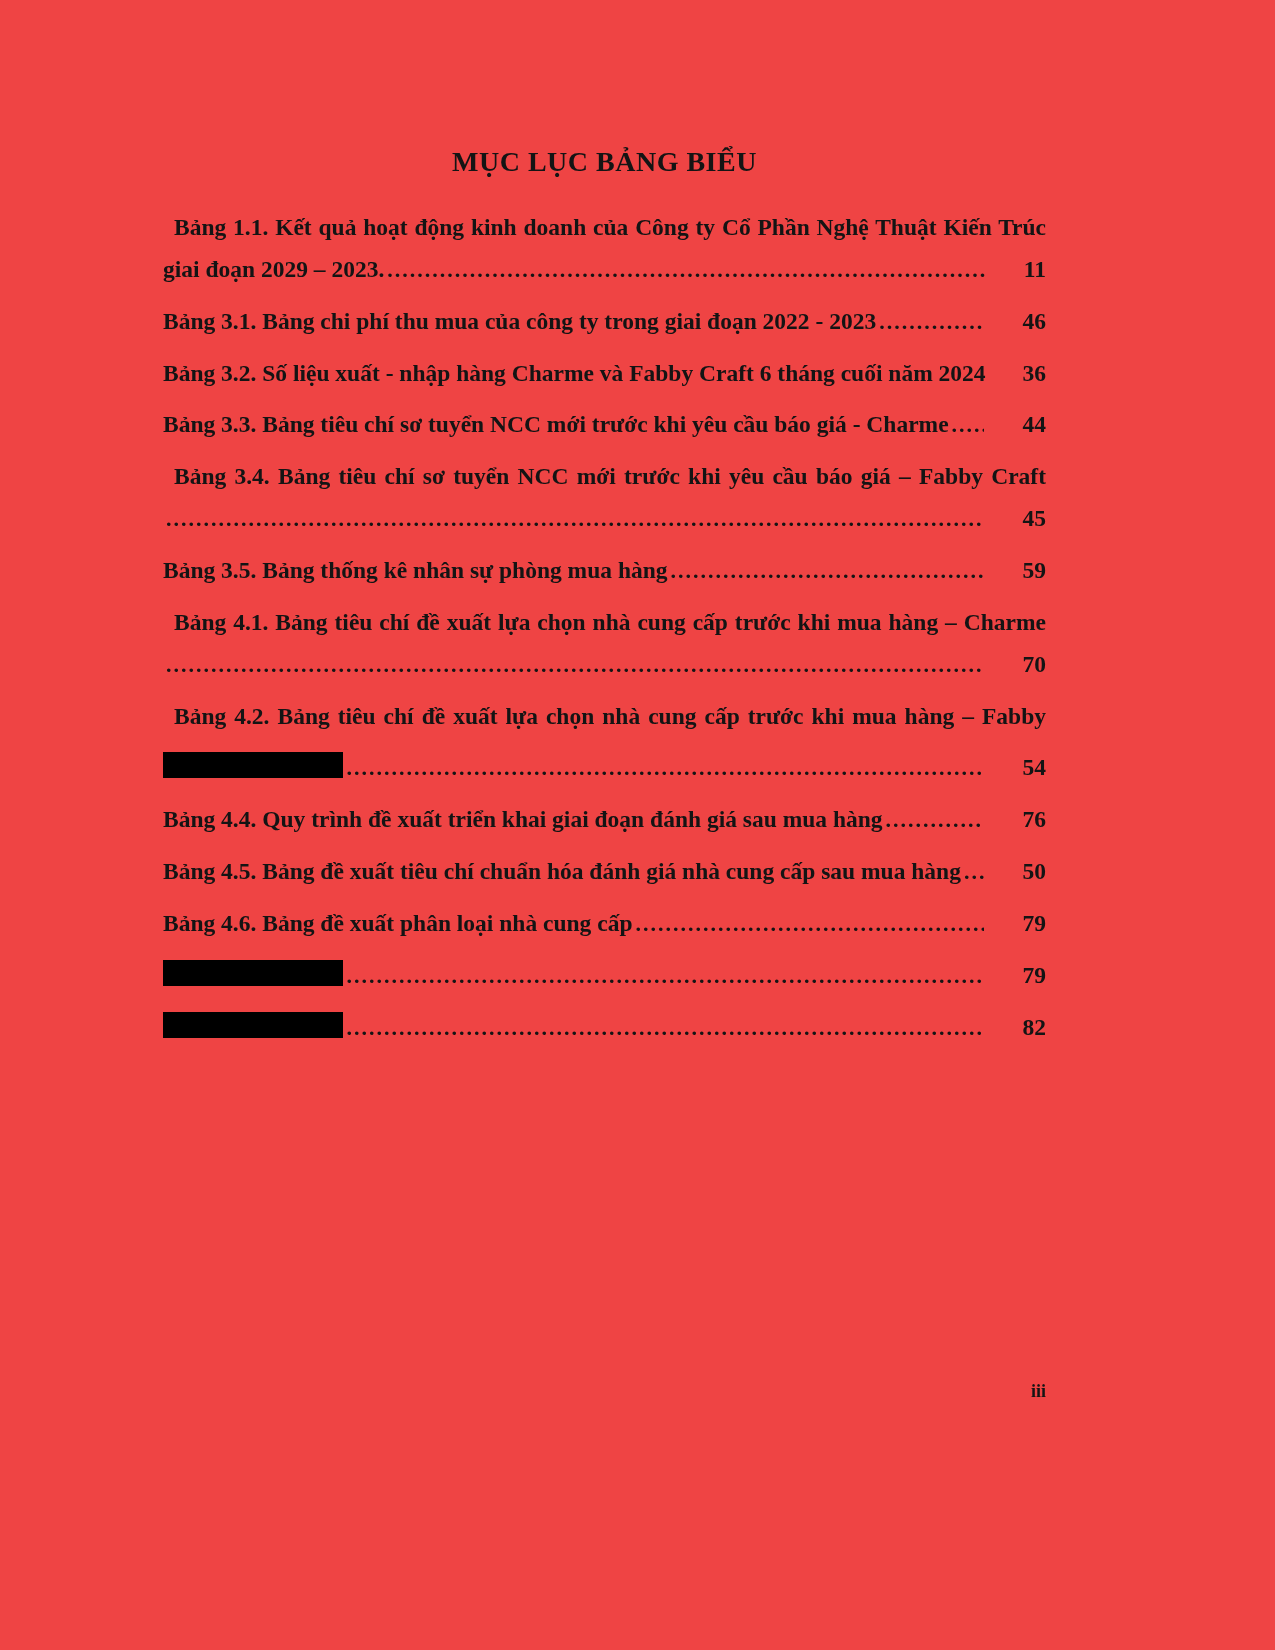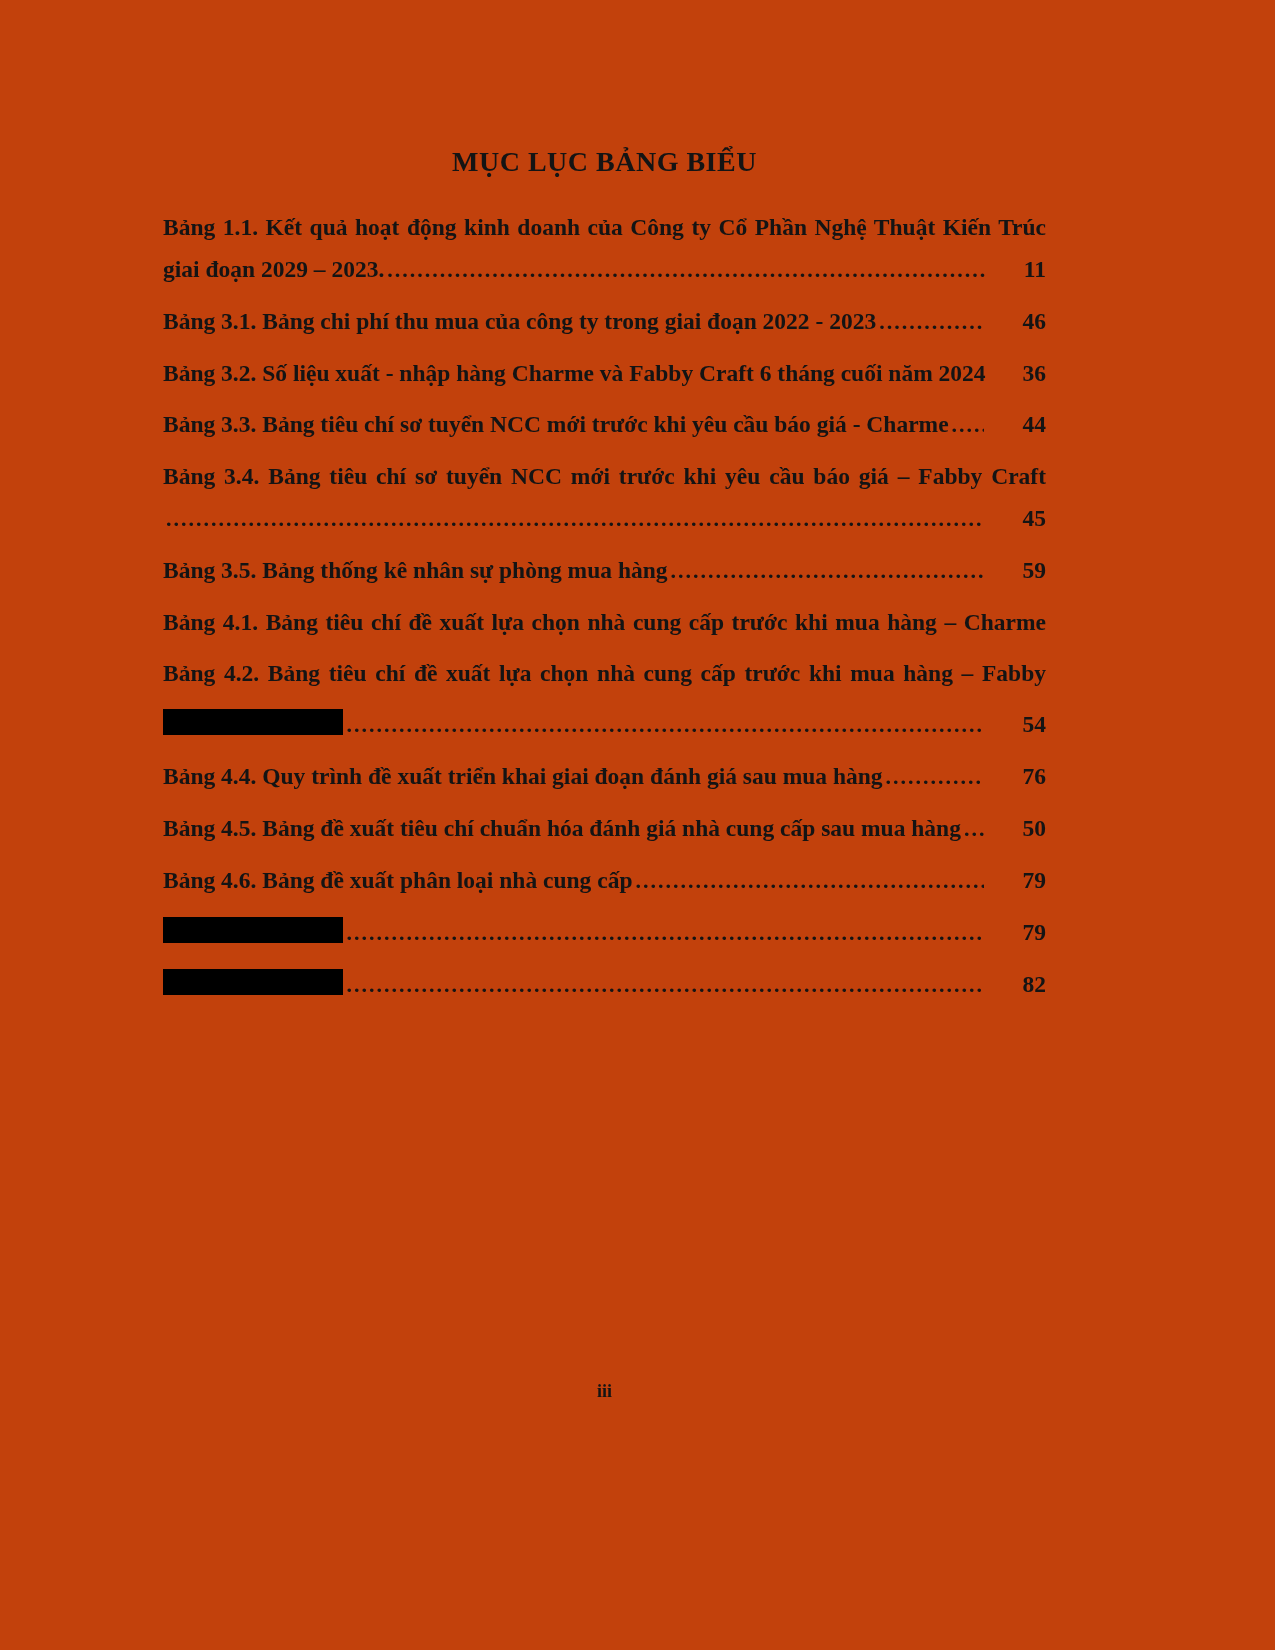--- a/index.html
+++ b/index.html
@@ -2,21 +2,21 @@
 <html><head>
 <meta charset="utf-8">
 <style>
   * { box-sizing: border-box; }
   html, body { margin: 0; padding: 0; background: #ffffff; }
   .page {
     position: relative;
     width: 1275px;
     height: 1650px;
     margin: 0 auto;
-    background: #c2410c;
+    background: #ef4444;
     font-family: "Liberation Serif", "DejaVu Serif", serif;
     font-weight: bold;
     color: #141414;
     overflow: hidden;
   }
   .content {
     position: absolute;
     left: 163px;
     top: 146px;
     width: 883px;
@@ -33,20 +33,21 @@
     align-items: baseline;
     line-height: 42px;
     font-size: 23.5px;
   }
   .toc-text { white-space: nowrap; }
   .toc-text.fill {
     flex: 1 1 auto;
     min-width: 0;
     overflow: hidden;
     text-align-last: justify;
+    margin-left: 11px;
   }
   .dot-leader {
     flex: 1 1 auto;
     min-width: 10px;
     overflow: hidden;
     white-space: nowrap;
     margin: 0 4px 0 3px;
   }
   .dot-leader::after {
     content: "..........................................................................................................................................................................................................................................................................";
@@ -60,21 +61,21 @@
     width: 565px;
     height: 26px;
     background: #000000;
     transform: translateY(3px);
   }
   .footer-num {
     position: absolute;
     left: 163px;
     width: 883px;
     top: 1381px;
-    text-align: center;
+    text-align: right;
     font-size: 18px;
   }
 </style>
 </head>
 <body>
 
 <div class="page">
   <div class="content">
     <h1 class="doc-title">MỤC LỤC BẢNG BIỂU</h1>
     <div>
@@ -122,20 +123,24 @@
           <div class="toc-line">
             <span class="toc-text">Bảng 3.5. Bảng thống kê nhân sự phòng mua hàng</span>
             <span class="dot-leader"></span>
             <span class="page-num">59</span>
           </div>
         </div>
         <div class="toc-entry">
           <div class="toc-line">
             <span class="toc-text fill">Bảng 4.1. Bảng tiêu chí đề xuất lựa chọn nhà cung cấp trước khi mua hàng – Charme</span>
           </div>
+          <div class="toc-line">
+            <span class="dot-leader"></span>
+            <span class="page-num">70</span>
+          </div>
         </div>
         <div class="toc-entry">
           <div class="toc-line">
             <span class="toc-text fill">Bảng 4.2. Bảng tiêu chí đề xuất lựa chọn nhà cung cấp trước khi mua hàng – Fabby</span>
           </div>
         </div>
         <div class="toc-entry">
           <div class="toc-line">
             <span class="redaction-bar"></span>
             <span class="dot-leader"></span>

